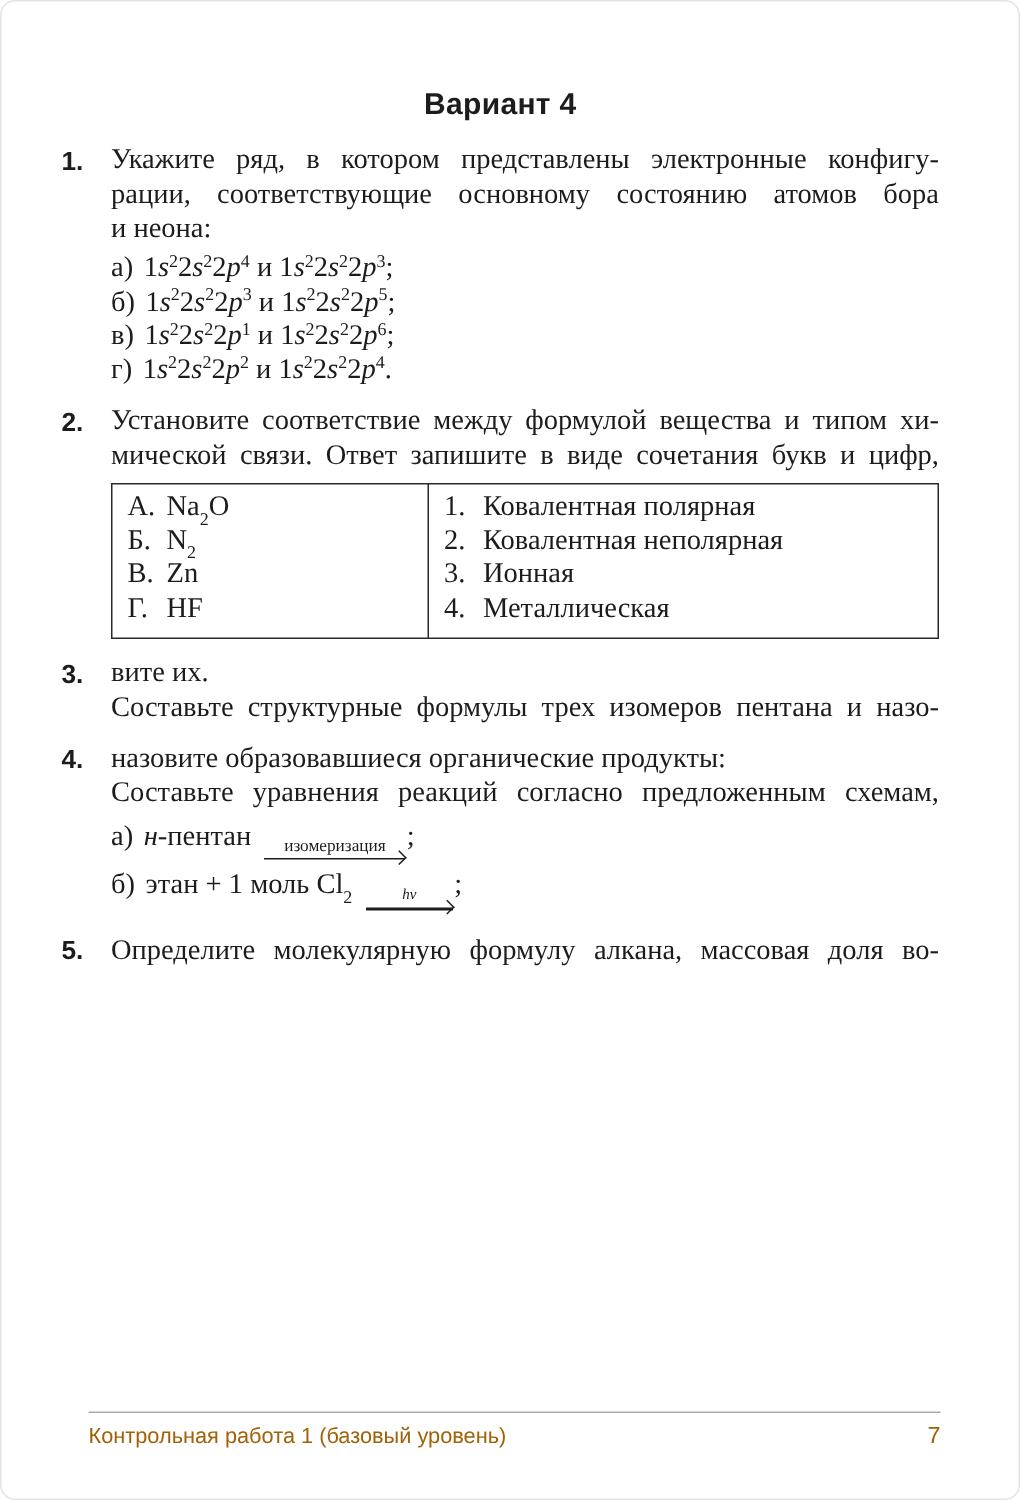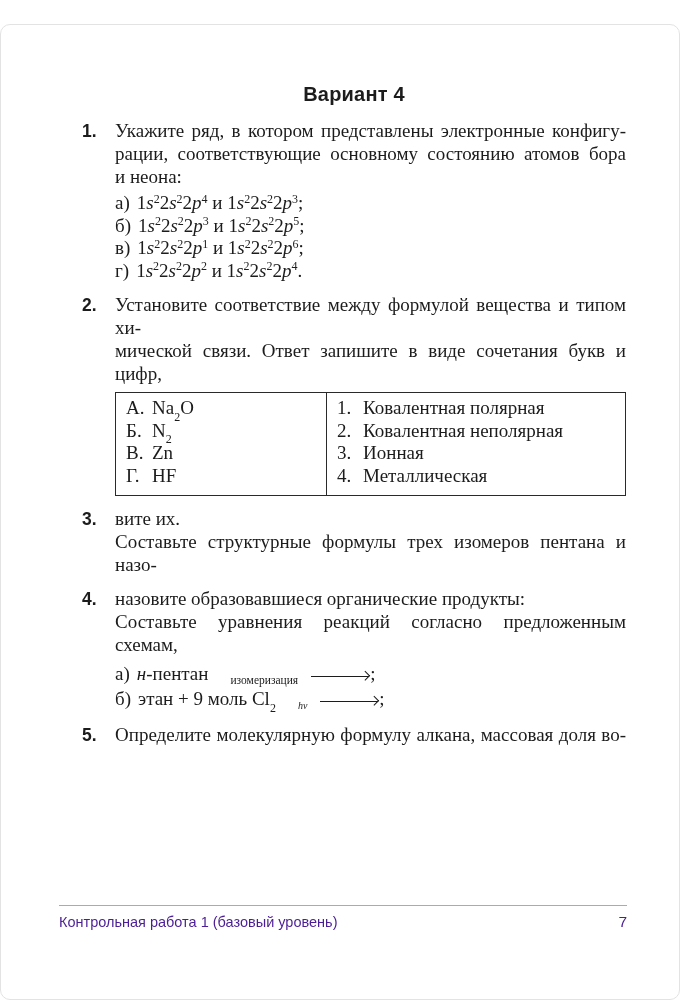--- a/index.html
+++ b/index.html
@@ -8,22 +8,21 @@
     font-family: "Liberation Serif", "DejaVu Serif", serif;
     color: #1c1c1c;
     position: relative;
     overflow: hidden;
   }
   .page {
     position: absolute; inset: 0;
     border: 1px solid #e3e3e3;
     border-radius: 10px;
     box-sizing: border-box;
-    padding: 58px 53px 0 81px;
-    margin-top: 24px;
+    padding: 58px 53px 0 40px;
   }
   .title {
     font-family: "Liberation Sans", "DejaVu Sans", sans-serif;
     font-weight: bold;
     font-size: 20px;
     text-align: center;
     letter-spacing: 0.2px;
     margin: 0 0 13px 0;
   }
   .q { display: flex; margin-bottom: 11px; }
@@ -63,21 +62,21 @@
   }
   .match-table td.col-left { width: 190px; }
   .trow { line-height: 22.5px; white-space: nowrap; }
   .tlabel { display: inline-block; min-width: 26px; }
 
   .rxns { margin-top: 5px; }
   .rxn { line-height: 25px; white-space: nowrap; }
   .rxn-label { margin-right: 7px; }
   .rxn-arrow {
     display: inline-flex;
-    flex-direction: row;
+    flex-direction: column;
     align-items: center;
     vertical-align: -4px;
     margin: 0 1px 0 9px;
   }
   .arrow-label {
     font-size: 11.5px;
     line-height: 12px;
     padding: 0 13px;
     white-space: nowrap;
   }
@@ -101,29 +100,29 @@
     height: 7px;
     border-top: 1.4px solid #1c1c1c;
     border-right: 1.4px solid #1c1c1c;
     transform: rotate(45deg);
     transform-origin: 60% 40%;
     box-sizing: border-box;
   }
   .footer {
     position: absolute;
     left: 58px; right: 52px;
-    top: 880px;
+    top: 940px;
     border-top: 1.6px solid #ababab;
     padding-top: 7px;
     display: flex;
     justify-content: space-between;
     align-items: baseline;
     font-family: "Liberation Sans", "DejaVu Sans", sans-serif;
     font-size: 14.5px;
-    color: #4c1d95;
+    color: #a16207;
   }
   .page-num { font-size: 15.5px; }
 </style>
 </head>
 <body>
 
 <div class="page">
 
   <h1 class="title">Вариант 4</h1>
 
@@ -182,21 +181,21 @@
       <div class="qline">назовите образовавшиеся органические продукты:</div>
       <div class="qline just">Составьте уравнения реакций согласно предложенным схемам,</div>
       <div class="rxns">
         <div class="rxn">
           <span class="rxn-label">а)</span><span><i>н</i><span>-пентан</span></span><span class="rxn-arrow">
               <span class="arrow-label"><span>изомеризация</span></span>
               <span class="arrow-shaft"></span>
             </span><span>;</span>
         </div>
         <div class="rxn">
-          <span class="rxn-label">б)</span><span><span>этан + 9 моль Cl</span><sub>2</sub></span><span class="rxn-arrow">
+          <span class="rxn-label">б)</span><span><span>этан + 1 моль Cl</span><sub>2</sub></span><span class="rxn-arrow">
               <span class="arrow-label"><i>hν</i></span>
               <span class="arrow-shaft"></span>
             </span><span>;</span>
         </div>
       </div>
     </div>
   </div>
 
   <div class="q">
     <div class="qnum">5.</div>

